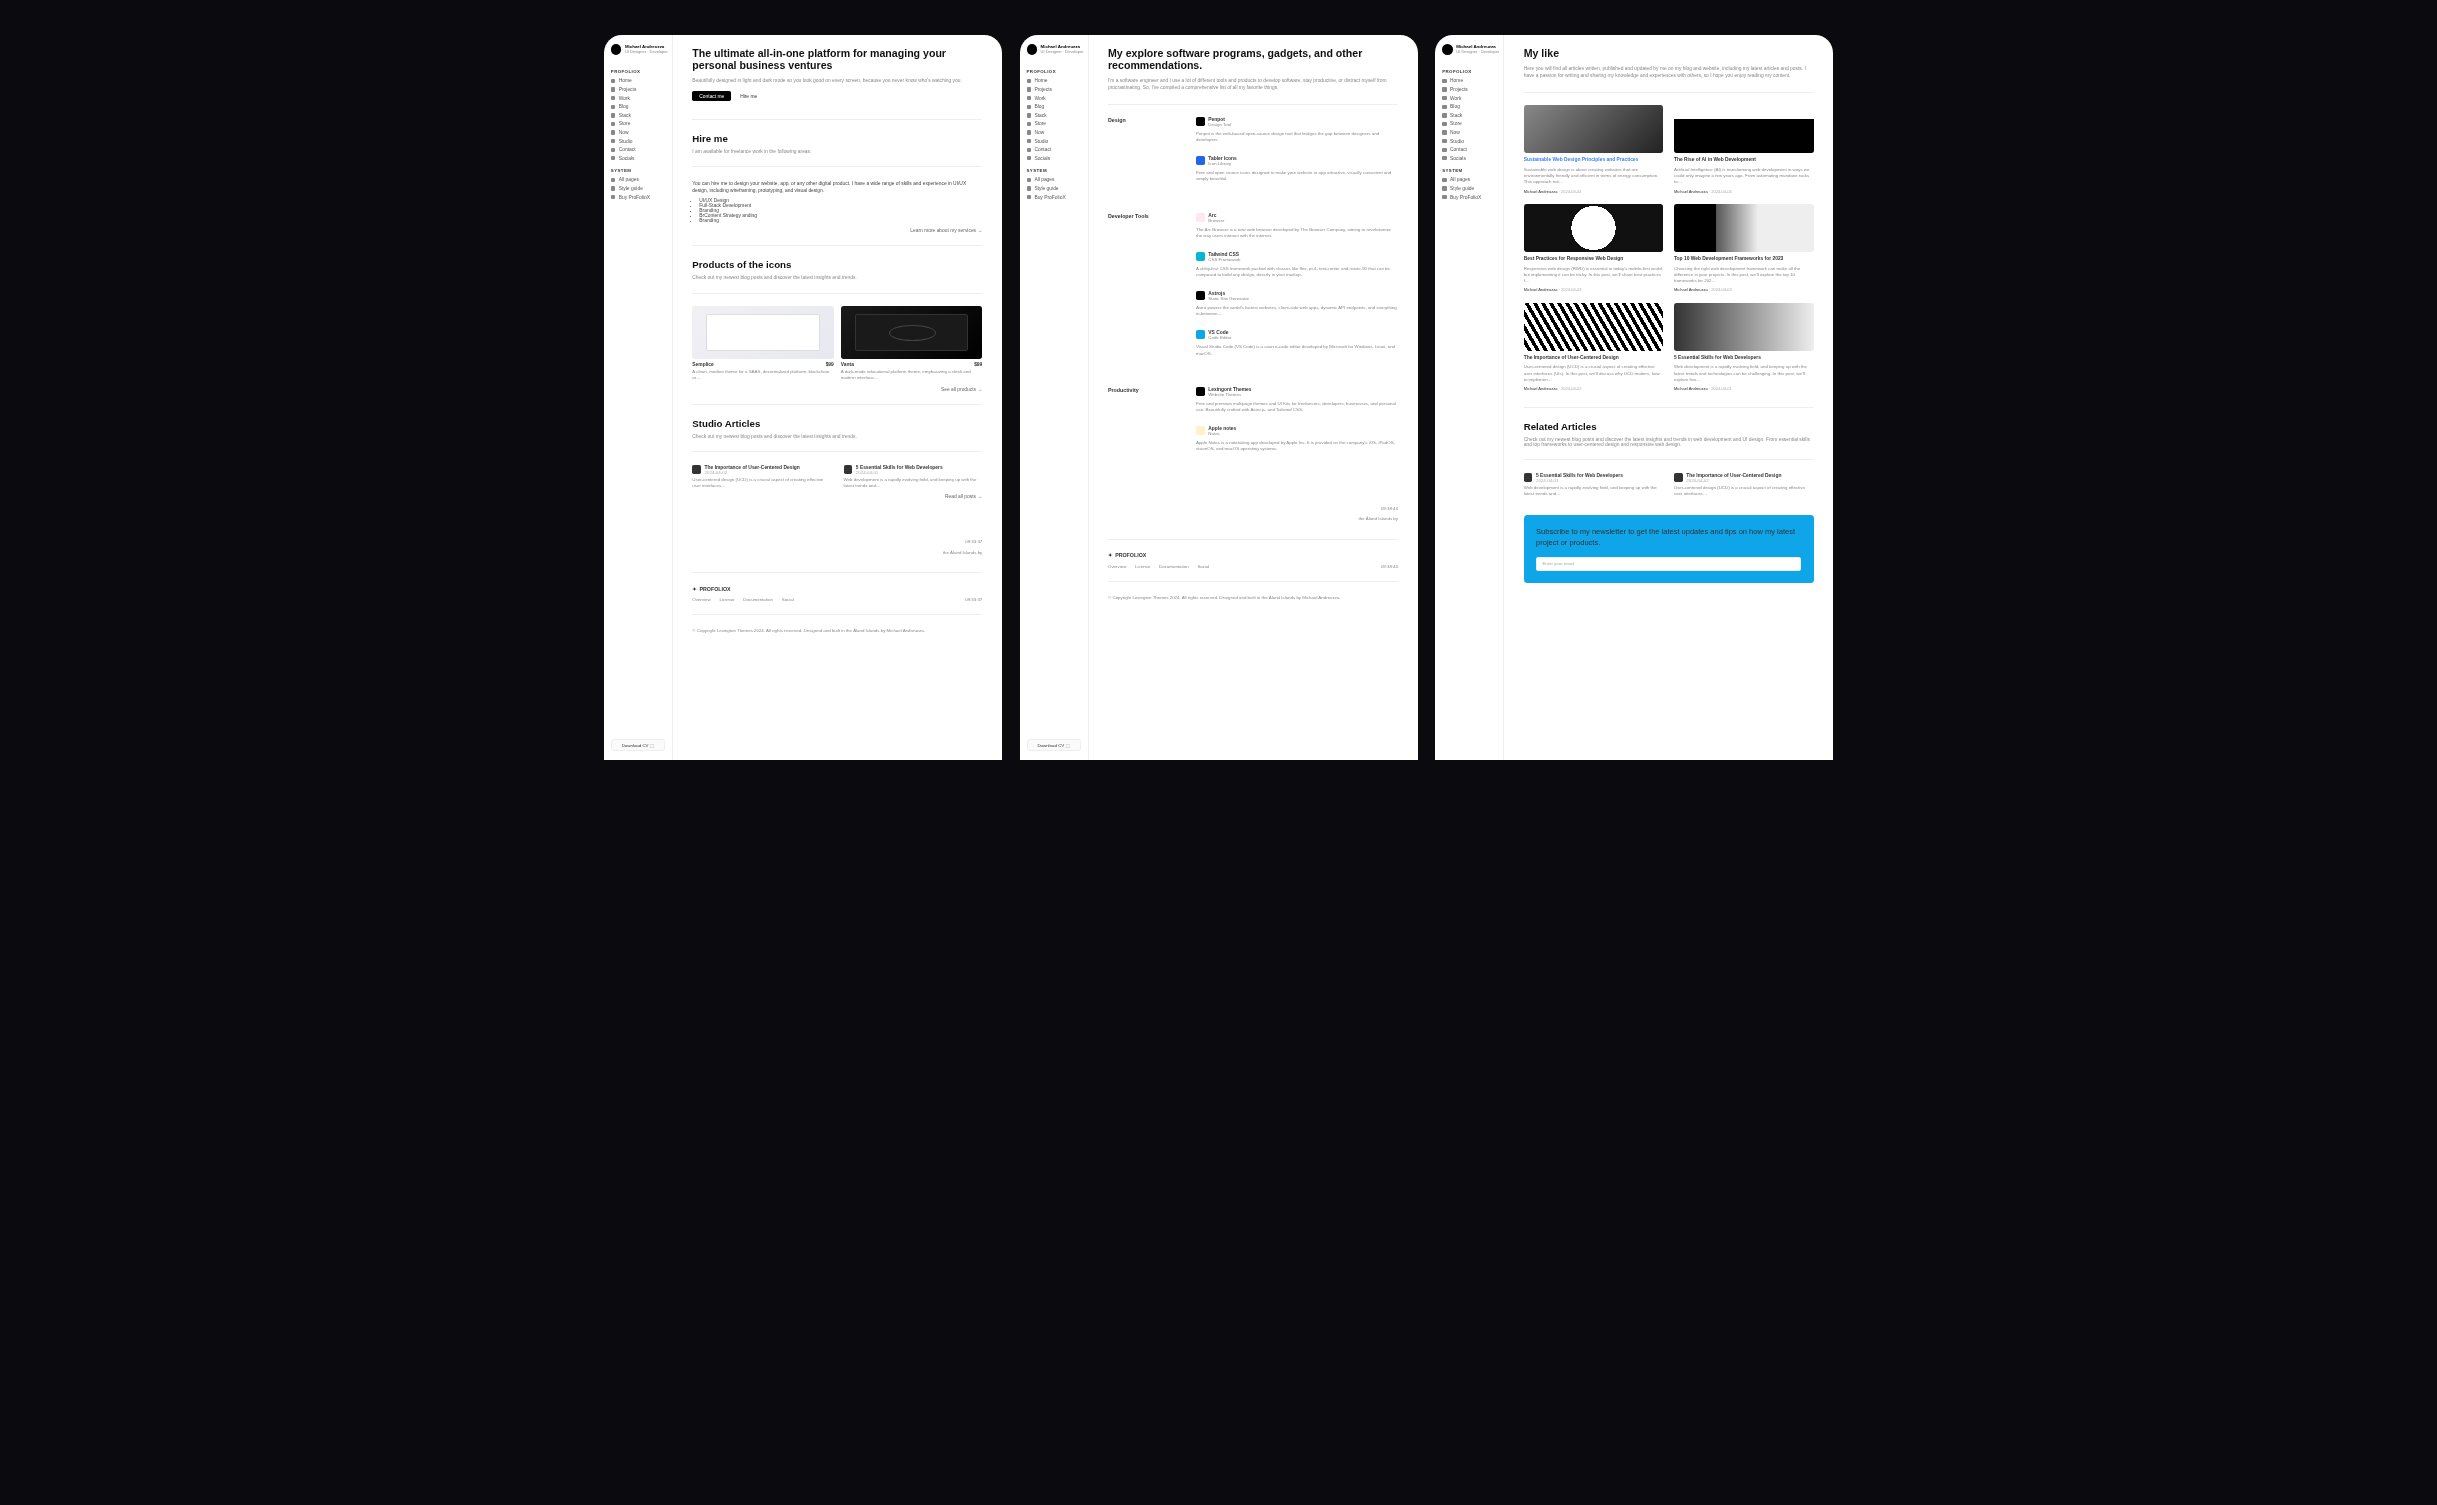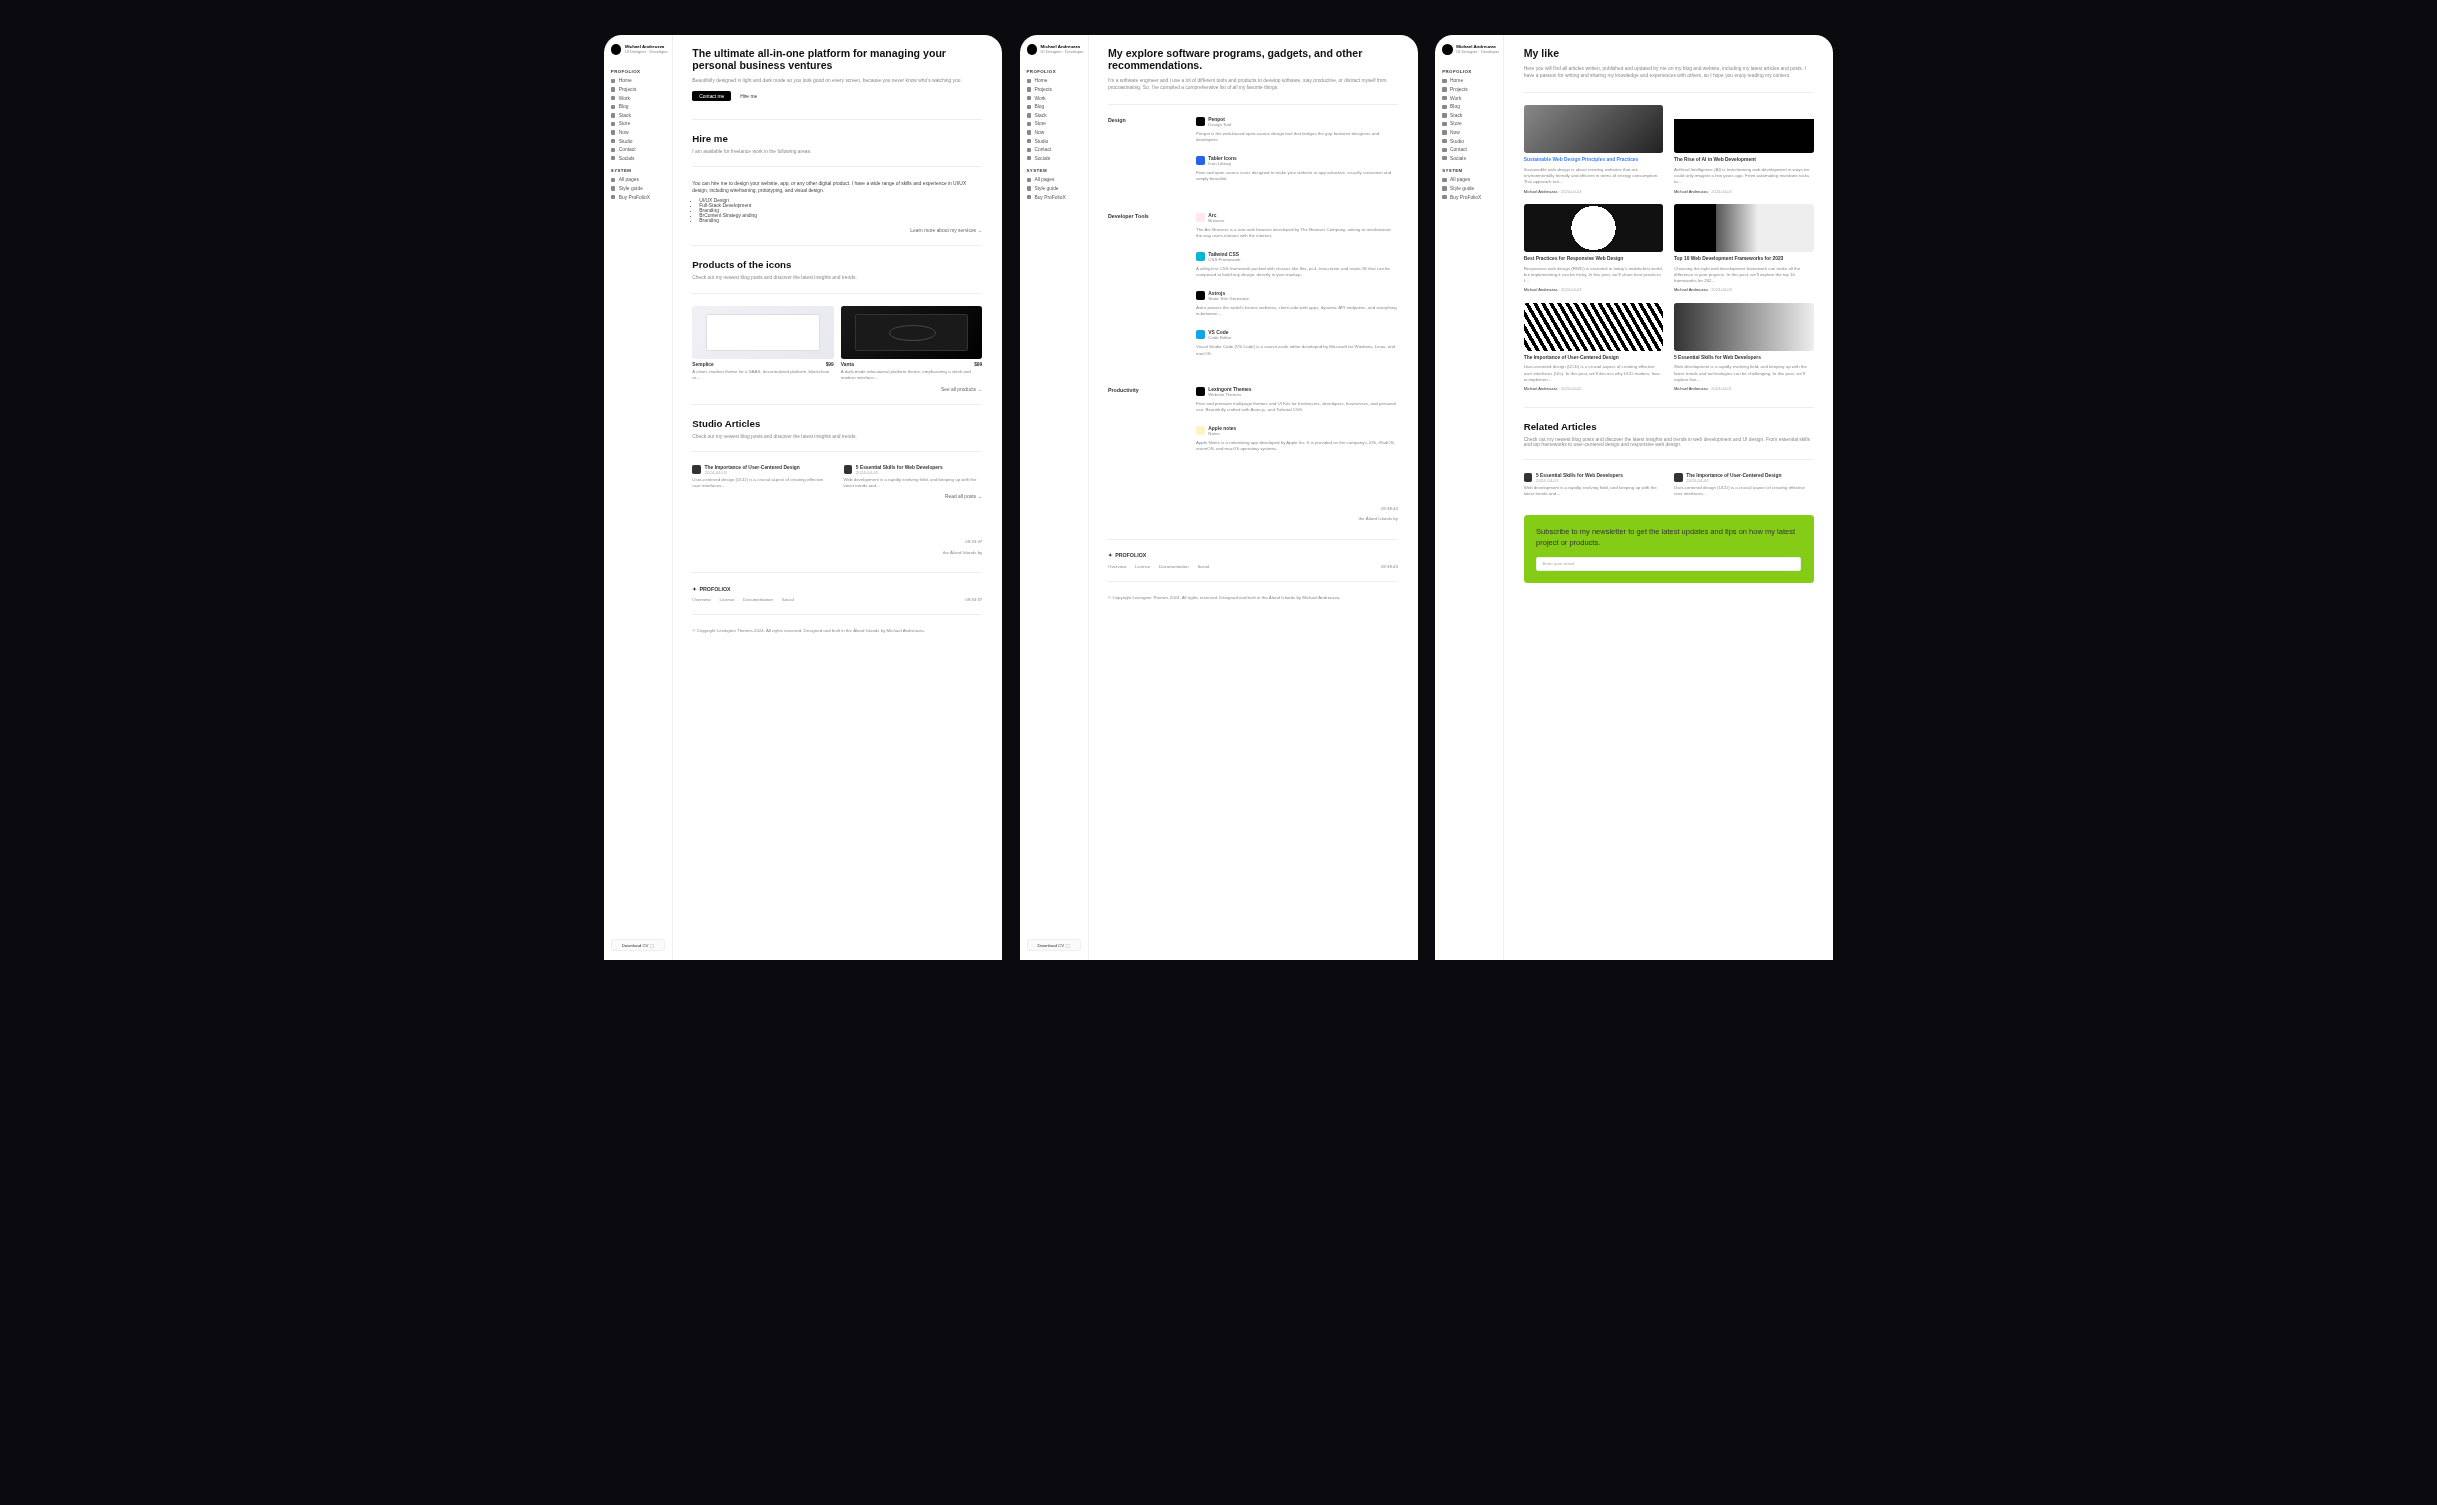--- a/index.html
+++ b/index.html
@@ -1,17 +1,17 @@
 <!DOCTYPE html>
 <html style="font-size:14px"><head>
 <meta charset="utf-8">
 <style>
 *{margin:0;padding:0;box-sizing:border-box}
 body{background:#0a0a0f;font-family:-apple-system,BlinkMacSystemFont,"Segoe UI",sans-serif;display:flex;gap:17.7px;justify-content:center;padding:35px 17.7px}
-.frame{background:#fff;border-radius:17.7px 17.7px 0 0;width:398px;height:925px;display:flex;overflow:hidden;position:relative}
+.frame{background:#fff;border-radius:17.7px 17.7px 0 0;width:398px;height:725px;display:flex;overflow:hidden;position:relative}
 .sidebar{width:69px;border-right:0.9px solid #eee;padding:8.8px 7px;display:flex;flex-direction:column}
 .profile{display:flex;align-items:center;gap:3.5px;margin-bottom:8.8px}
 .avatar{width:10.6px;height:10.6px;border-radius:50%;background:#000;flex-shrink:0}
 .profile-txt{font-size:4.4px;line-height:1.2}
 .profile-txt b{font-weight:600}
 .profile-txt span{color:#888;font-size:4px;white-space:nowrap}
 .nav-label{font-size:4.4px;font-weight:600;letter-spacing:0.4px;color:#333;margin:5.3px 0 2.7px}
 .nav-item{display:flex;align-items:center;gap:3.5px;padding:1.8px 0;font-size:4.9px;color:#555}
 .nav-icon{width:4.4px;height:4.4px;display:inline-block;background:#888;border-radius:0.9px}
 .cv-btn{margin-top:auto;background:#fafafa;border:0.9px solid #eee;border-radius:2.7px;padding:2.7px;font-size:4.4px;text-align:center;color:#333}
@@ -70,21 +70,21 @@
 .blog-img.g3{background:radial-gradient(circle at 50% 50%,#fff 30%,#111 30%)}
 .blog-img.g4{background:linear-gradient(90deg,#000 30%,#555 30%,#eee 60%)}
 .blog-img.g5{background:repeating-linear-gradient(60deg,#fff,#fff 3.5px,#000 3.5px,#000 7px)}
 .blog-img.g6{background:linear-gradient(90deg,#333,#eee)}
 .blog-title{font-size:4.9px;font-weight:600;line-height:1.3}
 .blog-title.hl{color:#3b82f6}
 .blog-desc{font-size:4.4px;color:#888;line-height:1.4}
 .blog-meta{font-size:4px;color:#aaa}
 .blog-meta b{color:#333;font-weight:500}
 .related-grid{display:flex;gap:10.6px;margin-top:8.8px;margin-bottom:17.7px}
-.newsletter{background:#84cc16;border-radius:3.5px;padding:12.4px;margin-top:8.8px}
+.newsletter{background:#0ea5e9;border-radius:3.5px;padding:12.4px;margin-top:8.8px}
 .newsletter h3{font-size:7.5px;font-weight:500;line-height:1.4;margin-bottom:8.8px}
 .nl-input{background:#fff;border:0.9px solid #eee;border-radius:1.8px;padding:3.5px 5.3px;font-size:4.4px;color:#aaa}
 </style>
 </head>
 <body>
 
 <div class="frame">
   <div class="sidebar">
     <div class="profile">
       <div class="avatar"></div>

